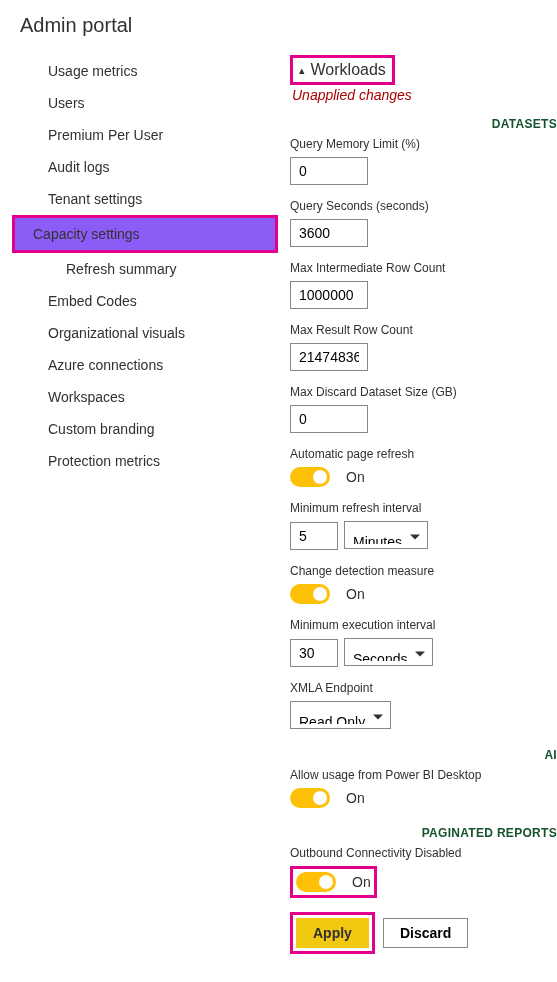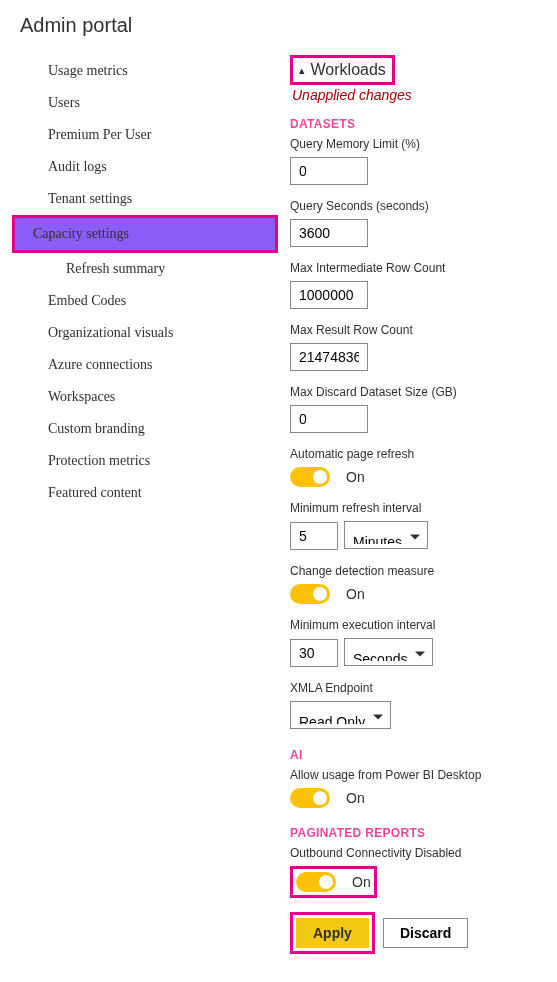--- a/index.html
+++ b/index.html
@@ -25,21 +25,20 @@
     .sidebar {
       width: 240px;
       flex-shrink: 0;
       padding-top: 8px;
     }
     .sidebar-item {
       padding: 8px 18px;
       color: #323130;
       cursor: pointer;
       font-size: 14px;
-      font-family: Liberation Serif, serif;
     }
     .sidebar-item.sub {
       padding-left: 36px;
     }
     .sidebar-item.selected {
       background: #8b5cf6;
     }
     .highlight-box {
       border: 3px solid #e3008c;
       display: inline-block;
@@ -69,25 +68,26 @@
       color: #a80000;
       font-style: italic;
       font-size: 14px;
       padding-left: 2px;
       margin-top: 2px;
       margin-bottom: 14px;
     }
     .group-label {
       font-size: 12px;
       font-weight: 600;
-      color: #ec4899;
+      color: #14532d;
       text-transform: uppercase;
       margin-top: 2px;
       margin-bottom: 6px;
       letter-spacing: 0.3px;
+      text-align: right;
     }
     .field-label {
       font-size: 12px;
       color: #323130;
       margin-top: 14px;
       margin-bottom: 6px;
     }
     .text-input {
       border: 1px solid #8a8886;
       padding: 4px 8px;
@@ -195,21 +195,20 @@
     <div class="highlight-wrap-sidebar">
       <div class="sidebar-item selected">Capacity settings</div>
     </div>
     <div class="sidebar-item sub">Refresh summary</div>
     <div class="sidebar-item">Embed Codes</div>
     <div class="sidebar-item">Organizational visuals</div>
     <div class="sidebar-item">Azure connections</div>
     <div class="sidebar-item">Workspaces</div>
     <div class="sidebar-item">Custom branding</div>
     <div class="sidebar-item">Protection metrics</div>
-    <div class="sidebar-item">Featured content</div>
   </div>
 
   <div class="content">
     <div class="highlight-box">
       <div class="section-header">
         <span class="triangle-icon">▴</span>
         <span>Workloads</span>
       </div>
     </div>
     <div class="unapplied">Unapplied changes</div>

